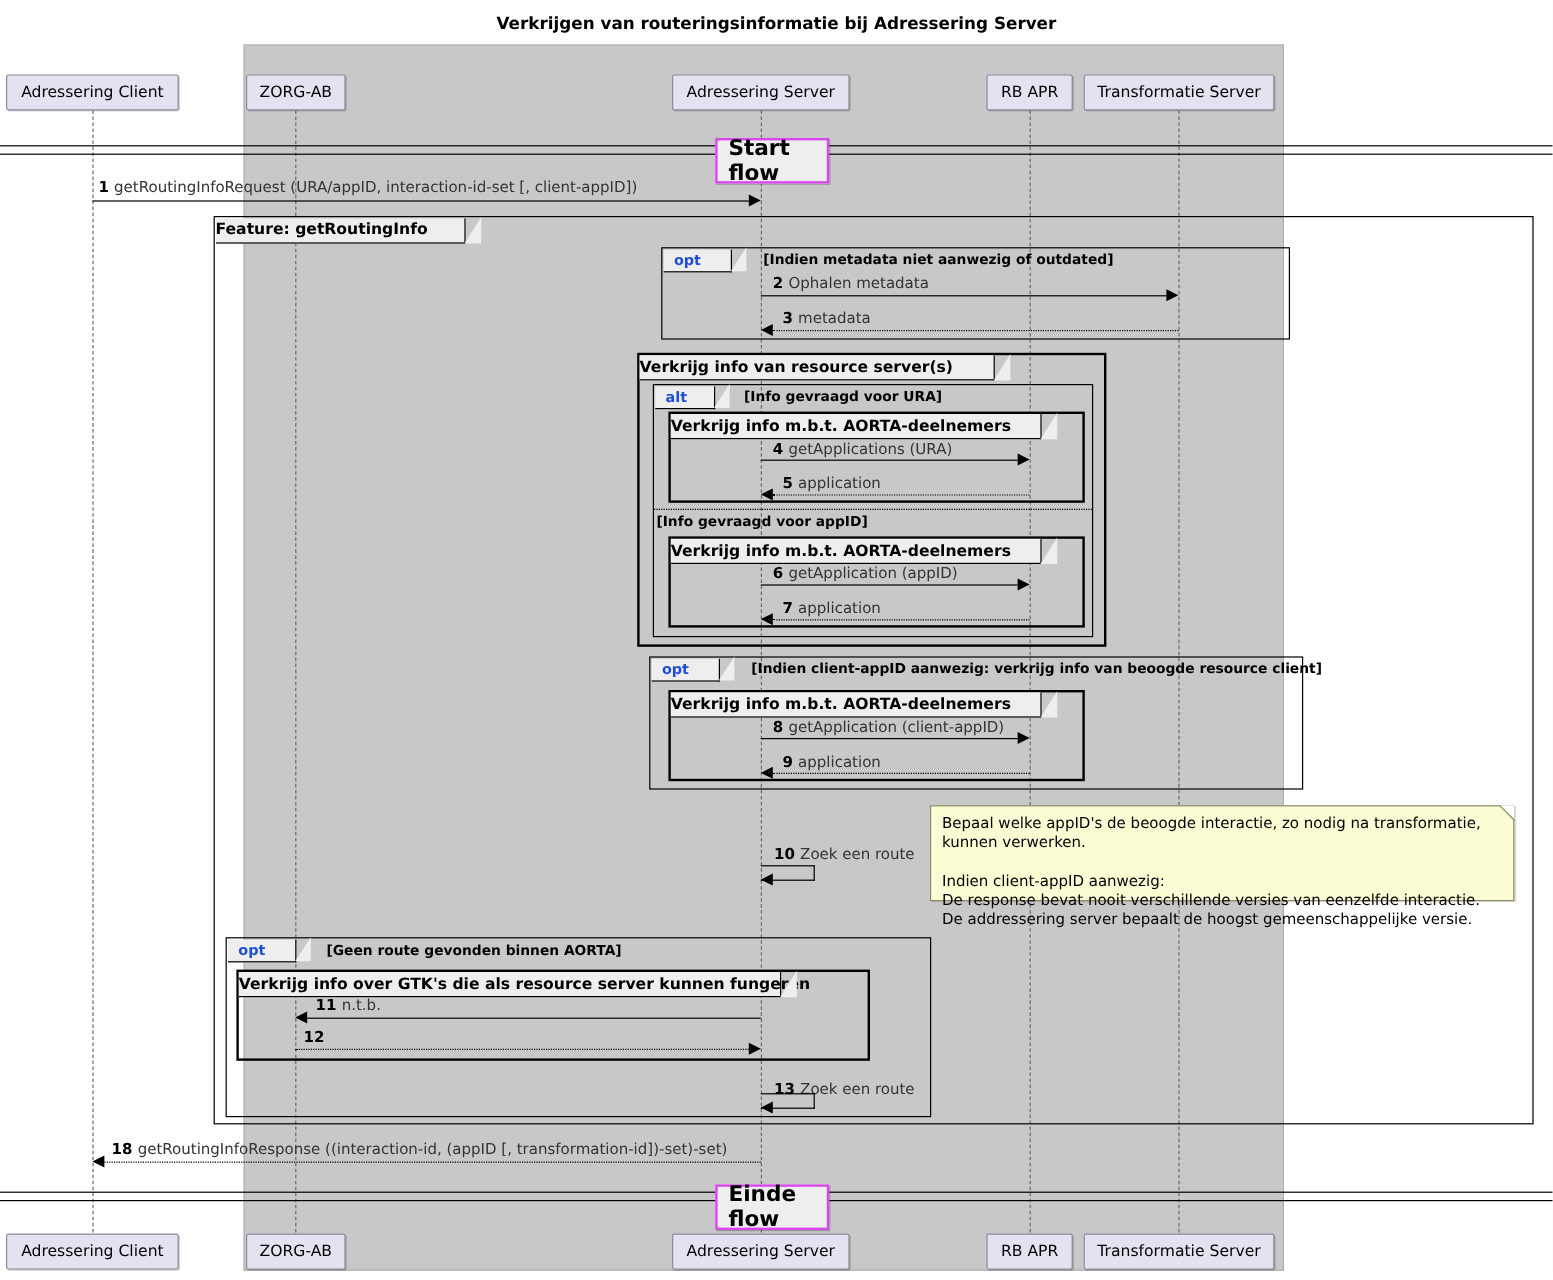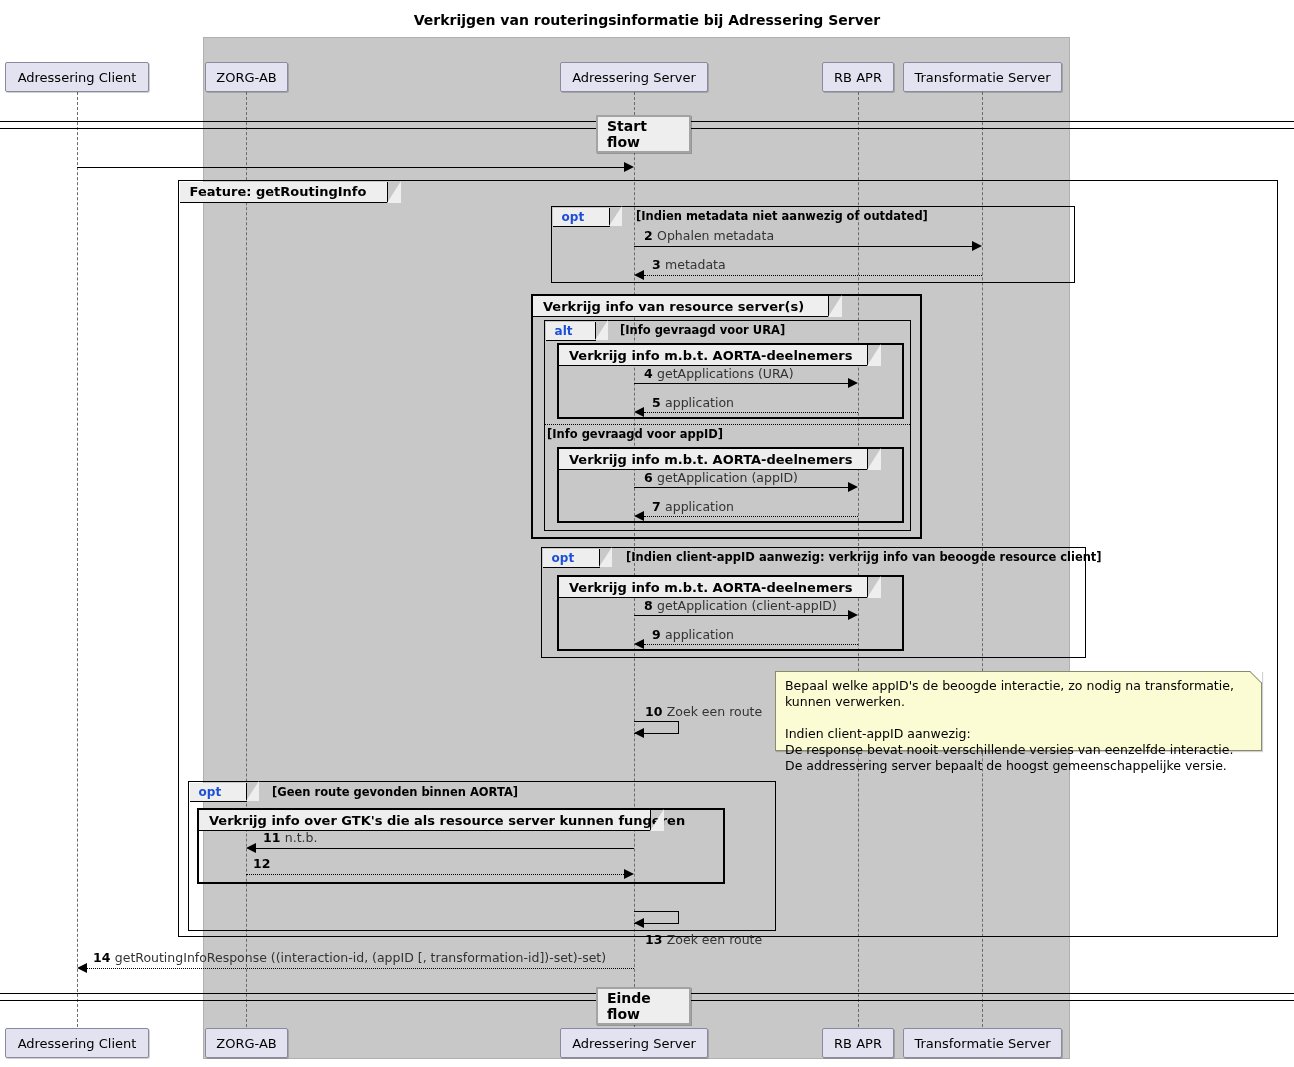--- a/index.html
+++ b/index.html
@@ -33,22 +33,22 @@
     box-sizing:border-box;height:30px;
     box-shadow:1px 1px 0 rgba(0,0,0,0.18);
   }
 
   
   .divider-lines{
     position:absolute;left:0;width:1294px;height:6px;
     border-top:1.6px solid #000;border-bottom:1.6px solid #000;
   }
   .divider-label{
-    position:absolute;background:#eeeeee;border:2px solid #a3a3a3;
-    font-size:14px;font-weight:bold;color:#000;
+    position:absolute;background:#eeeeee;border:2px solid #d946ef;
+    font-size:18px;font-weight:bold;color:#000;
     padding:17px 9px;box-sizing:border-box;
     display:flex;align-items:center;justify-content:center;
     box-shadow:1px 1px 0 rgba(0,0,0,0.25);
   }
 
   
   .fragment{
     position:absolute;border:1.6px solid #000;box-sizing:border-box;
     background:transparent;
   }
@@ -69,21 +69,21 @@
   }
 
   
   .refbox{
     position:absolute;border:2px solid #000;box-sizing:border-box;
   }
   .ref-title{
     position:absolute;background:#eeeeee;border-bottom:1.6px solid #000;
     border-right:1.6px solid #000;height:21px;
     font-size:13px;font-weight:bold;color:#000;
-    display:flex;align-items:center;padding-left:10px;box-sizing:border-box;
+    display:flex;align-items:center;box-sizing:border-box;
     white-space:nowrap;
   }
   .ref-title::after{
     content:"";position:absolute;right:-14px;top:-1px;width:0;height:0;
     border-style:solid;border-width:0 0 22.6px 14px;
     border-color:transparent transparent #eeeeee transparent;
   }
 
   
   .msg-line{
@@ -157,20 +157,24 @@
   <div class="participant" style="left:822px;top:62px;width:72px;">
     <span>RB APR</span>
   </div>
   <div class="participant" style="left:903px;top:62px;width:159px;">
     <span>Transformatie Server</span>
   </div>
 
   <div class="divider-lines" style="top:121px;"></div>
   <div class="divider-label" style="left:596px;top:115px;width:95px;height:22px;">Start flow</div>
 
+  <div class="msg-label" style="left:82px;top:148px;">
+    <b>1 </b>
+    <span>getRoutingInfoRequest (URA/appID, interaction-id-set [, client-appID])</span>
+  </div>
   <div class="msg-line" style="left:77px;top:167px;width:547px;"></div>
   <div class="arrowhead right" style="left:624px;top:162px;"></div>
 
   <div class="fragment" style="left:178px;top:180px;width:1100px;height:757px;"></div>
   <div class="ref-title" style="left:179.6px;top:181.6px;width:208px;">Feature: getRoutingInfo</div>
 
   <div class="fragment" style="left:551px;top:206px;width:524px;height:77px;"></div>
   <div class="frag-tab" style="left:552.6px;top:207.6px;width:57px;">opt</div>
   <div class="frag-guard" style="left:636px;top:209px;">[Indien metadata niet aanwezig of outdated]</div>
 
@@ -283,29 +287,29 @@
   <div class="msg-line" style="left:256px;top:848px;width:378px;"></div>
   <div class="arrowhead left" style="left:246px;top:843px;"></div>
 
   <div class="msg-label" style="left:253px;top:856px;">
     <b>12</b>
     <span></span>
   </div>
   <div class="msg-line dotted" style="left:246px;top:874px;width:378px;"></div>
   <div class="arrowhead right" style="left:624px;top:869px;"></div>
 
-  <div class="msg-label" style="left:645px;top:932px;">
+  <div class="msg-label" style="left:645px;top:900px;">
     <b>13 </b>
     <span>Zoek een route</span>
   </div>
   <div class="selfcall" style="left:634px;top:911px;width:45px;height:13px;"></div>
   <div class="arrowhead left" style="left:634px;top:918px;"></div>
 
   <div class="msg-label" style="left:93px;top:950px;">
-    <b>14 </b>
+    <b>18 </b>
     <span>getRoutingInfoResponse ((interaction-id, (appID [, transformation-id])-set)-set)</span>
   </div>
   <div class="msg-line dotted" style="left:87px;top:968px;width:547px;"></div>
   <div class="arrowhead left" style="left:77px;top:963px;"></div>
 
   <div class="divider-lines" style="top:993px;"></div>
   <div class="divider-label" style="left:596px;top:987px;width:95px;height:22px;">Einde flow</div>
 
   <div class="participant" style="left:5px;top:1028px;width:144px;">
     <span>Adressering Client</span>

